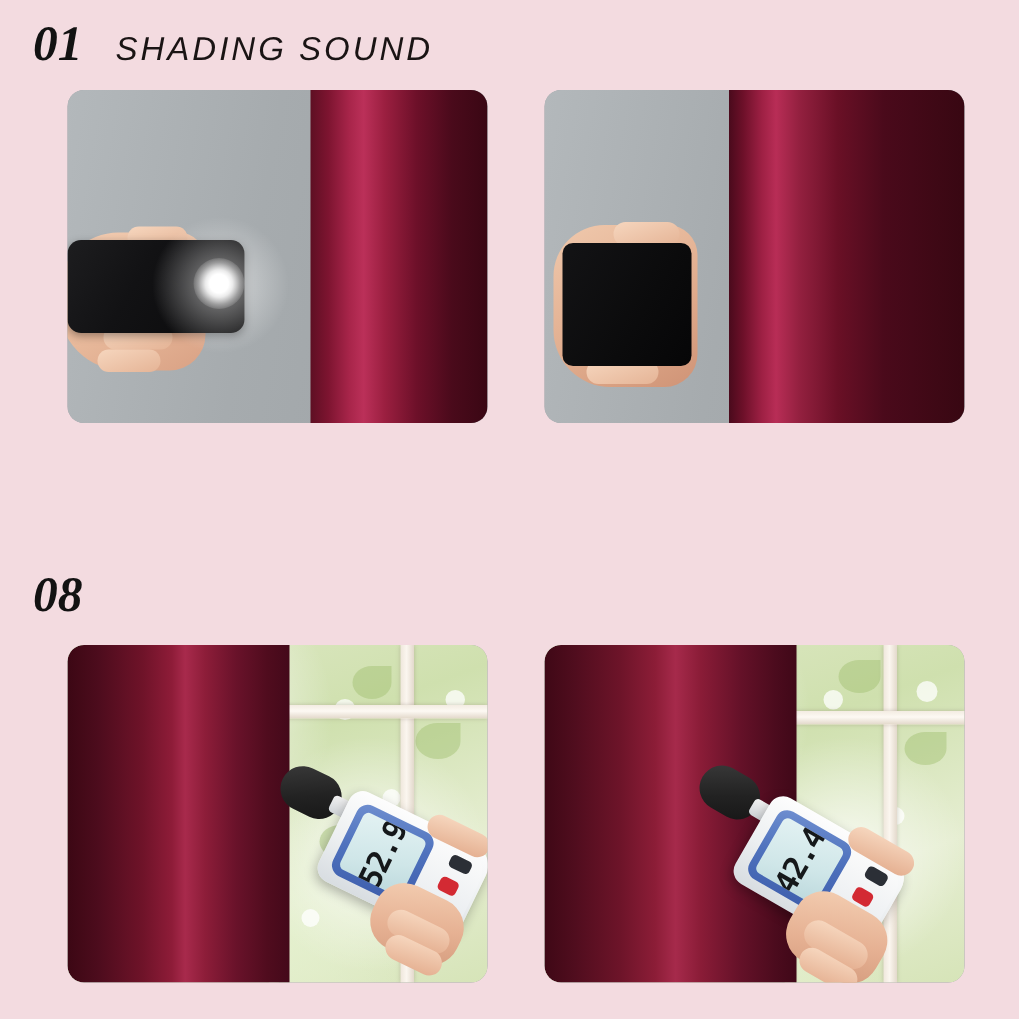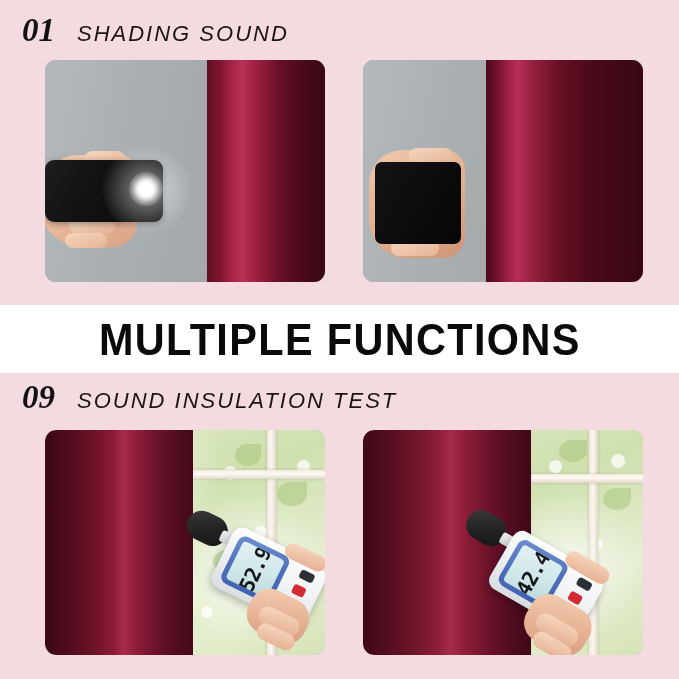--- a/index.html
+++ b/index.html
@@ -346,27 +346,23 @@
     <div class="layer curtain-tr"></div>
 
     <div class="hand-tr">
       <div class="finger" style="left:40px; top:-2px; width:44px; height:16px;"></div>
       <div class="finger" style="left:16px; top:72px; width:52px; height:17px;"></div>
       <div class="finger" style="left:22px; top:90px; width:48px; height:16px;"></div>
     </div>
     <div class="phone-tr"></div>
   </div>
 
-  <div class="banner">
-    <div class="banner-title">MULTIPLE FUNCTIONS</div>
-  </div>
 
   <div class="section-head head-02">
-    <span class="head-number">09</span>
-    <span class="head-label">SOUND INSULATION TEST</span>
+    <span class="head-number">08</span>
   </div>
 
   <div class="panel p-bl">
     <div class="layer window-bg"></div>
 
     <div class="leaf" style="left:190px; top:14px; width:26px; height:22px;"></div>
     <div class="leaf" style="left:232px; top:52px; width:30px; height:24px;"></div>
     <div class="leaf" style="left:168px; top:120px; width:28px; height:22px;"></div>
     <div class="leaf" style="left:244px; top:150px; width:24px; height:20px;"></div>
     <div class="blossom" style="left:178px; top:36px; width:14px; height:14px;"></div>

